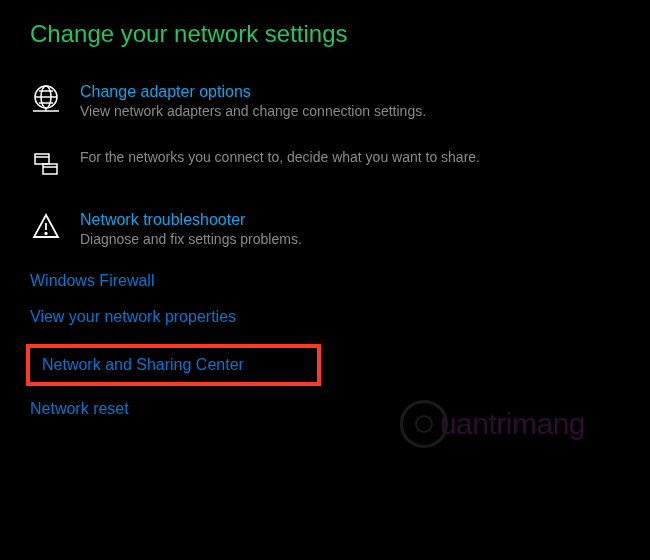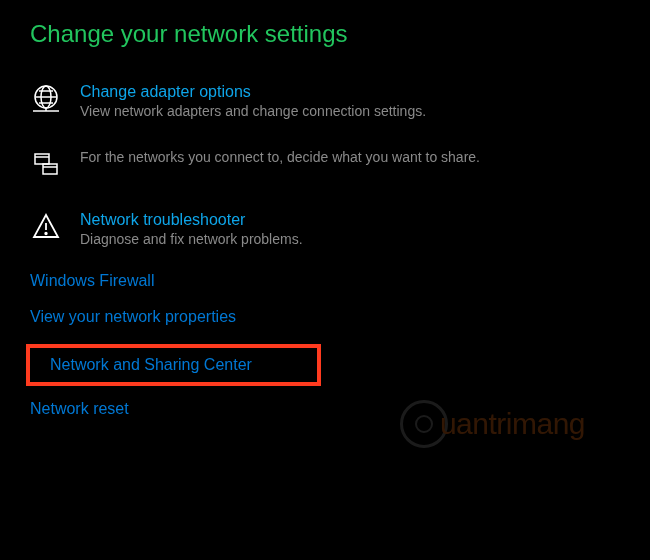--- a/index.html
+++ b/index.html
@@ -51,21 +51,21 @@
     }
     .link-item {
       display: inline-block;
       font-size: 16px;
       color: #0078d4;
       margin-bottom: 18px;
       cursor: pointer;
     }
     .link-highlighted {
       border: 4px solid #ff3b1f;
-      padding: 8px 20px 8px 16px;
+      padding: 8px 20px 8px 8px;
       margin-left: -4px;
       margin-bottom: 14px;
     }
     .link-highlighted .link-item {
       margin-bottom: 0;
       margin-left: 4px;
     }
     .links-section {
       margin-top: -5px;
     }
@@ -91,21 +91,21 @@
     .watermark-bulb {
       width: 18px;
       height: 18px;
       border: 2px solid #888;
       border-radius: 50%;
       position: relative;
     }
     .watermark-text {
       font-size: 30px;
       font-weight: 500;
-      color: #f97316;
+      color: #d946ef;
       letter-spacing: -0.5px;
     }
   </style>
 </head>
 <body>
 
 <h2 class="section-title">Change your network settings</h2>
 
 <div class="setting-item">
   <div class="setting-icon">
@@ -142,21 +142,21 @@
 <div class="setting-item">
   <div class="setting-icon">
     <svg width="30" height="30" viewBox="0 0 30 30" fill="none" stroke="#ffffff" stroke-width="1.8">
       <path d="M15 3 L27 25 L3 25 Z"></path>
       <line x1="15" y1="11" x2="15" y2="18"></line>
       <circle cx="15" cy="21.5" r="0.8" fill="#ffffff"></circle>
     </svg>
   </div>
   <div class="setting-text">
     <div class="setting-label">Network troubleshooter</div>
-    <div class="setting-desc">Diagnose and fix network problems.</div>
+    <div class="setting-desc">Diagnose and fix settings problems.</div>
   </div>
 </div>
 
 <div class="links-section">
   <div><span class="link-item">Windows Firewall</span></div>
   <div><span class="link-item">View your network properties</span></div>
   <div class="link-highlighted" style="width:295px;">
     <span class="link-item">Network and Sharing Center</span>
   </div>
   <div><span class="link-item">Network reset</span></div>

